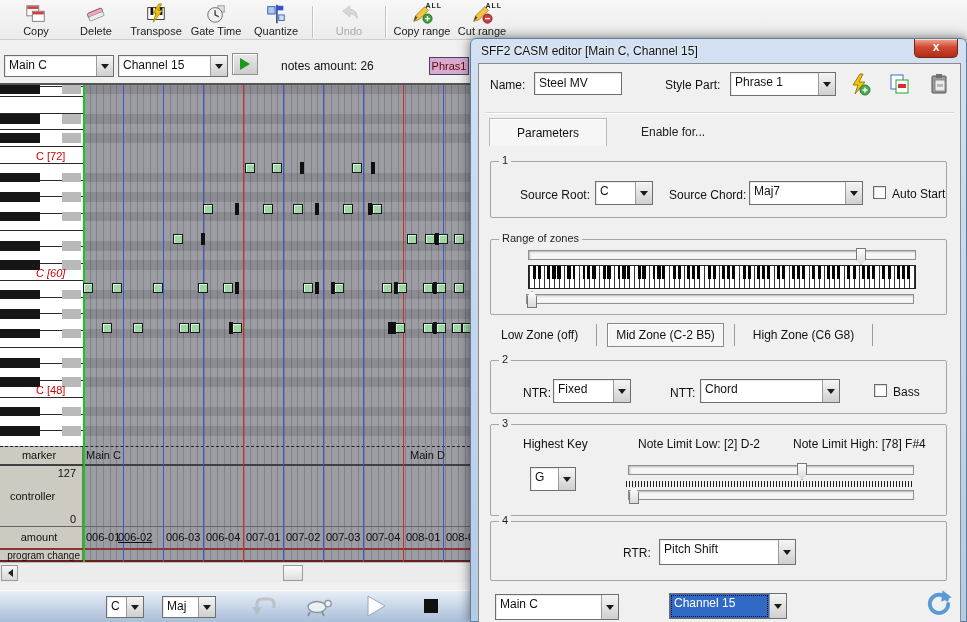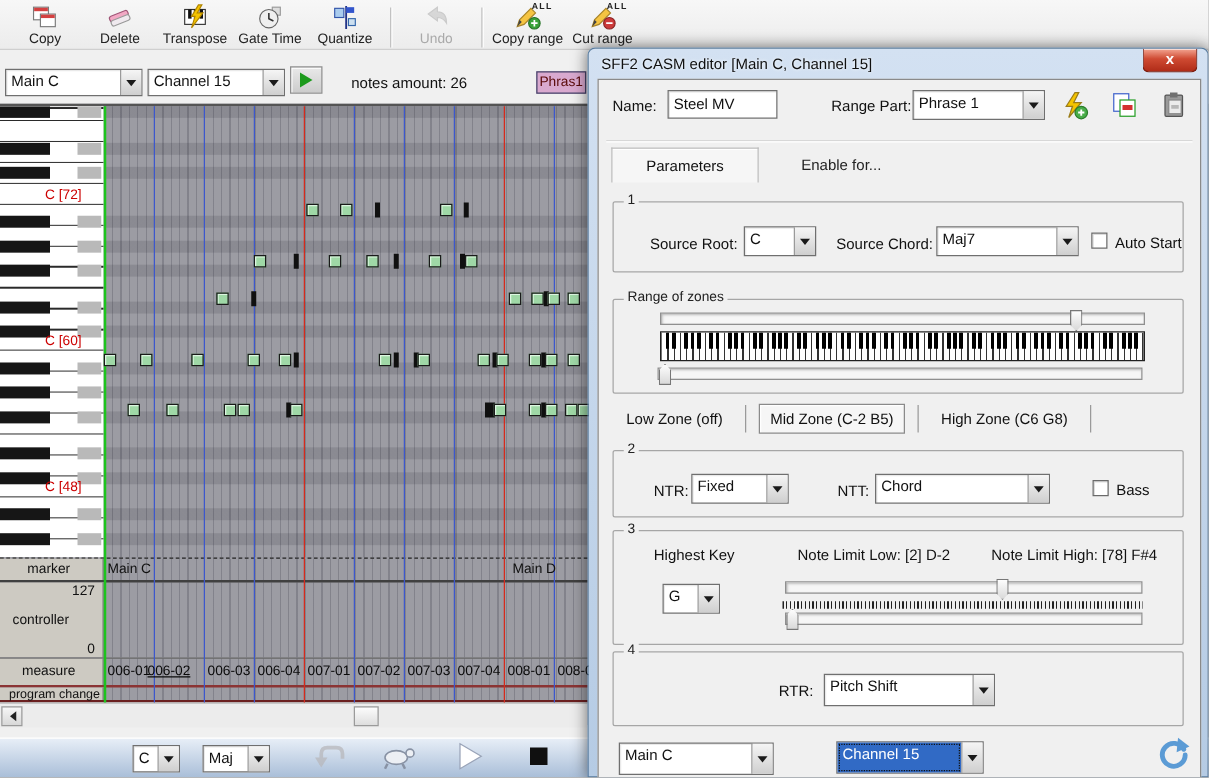--- a/index.html
+++ b/index.html
@@ -224,21 +224,21 @@
     <div id="phrase-badge">Phras1</div>
   </div>
 
   <div id="roll">
     <div id="kb">
       <div class="kb-lines"></div>
       <div class="kb-black"></div>
       <div class="kb-shadow"></div>
       <div id="oct-labels">
           <div class="oct-label" style="top: 65px;">C [72]</div>
-          <div class="oct-label" style="top: 182px;">C [60]</div>
+          <div class="oct-label" style="top: 182px; font-style: italic;">C [60]</div>
           <div class="oct-label" style="top: 299px;">C [48]</div>
         </div>
     </div>
     <div id="grid"></div>
     <div id="marker-row">
       <div class="rollrow-left">
           <div class="rowlabel">marker</div>
         </div>
       <div id="marker-cells" class="thinv">
           <div class="marker-label" style="left: 3px;">Main C</div>
@@ -248,21 +248,21 @@
     <div id="controller-row">
       <div class="rollrow-left">
         <div class="cl-max">127</div>
         <div class="cl-name">controller</div>
         <div class="cl-min">0</div>
       </div>
       <div id="controller-cells" class="thinv"></div>
     </div>
     <div id="measure-row">
       <div class="rollrow-left">
-          <div class="rowlabel">measure</div>
+          <div class="rowlabel">amount</div>
         </div>
       <div id="measure-cells" class="thinv">
           <div class="measure-label" style="left: 3px;">006-01</div>
           <div class="measure-label" style="left: 35px; text-decoration: underline;">006-02</div>
           <div class="measure-label" style="left: 83px;">006-03</div>
           <div class="measure-label" style="left: 123px;">006-04</div>
           <div class="measure-label" style="left: 163px;">007-01</div>
           <div class="measure-label" style="left: 203px;">007-02</div>
           <div class="measure-label" style="left: 243px;">007-03</div>
           <div class="measure-label" style="left: 283px;">007-04</div>
@@ -396,21 +396,21 @@
       </span>
   </div>
 
   <div id="dialog">
     <div id="dlg-title">SFF2 CASM editor [Main C, Channel 15]</div>
     <div id="dlg-close">x</div>
     <div id="dlg-client">
 
       <div class="dlg-label" style="left:11px; top:14px;">Name:</div>
       <div class="field" style="left:55px; top:8px; width:88px; height:23px;">Steel MV</div>
-      <div class="dlg-label" style="left:186px; top:14px;">Range Part:</div>
+      <div class="dlg-label" style="left:186px; top:14px;">Style Part:</div>
       <div class="combo" style="left:251px; top:8px; width:106px; height:24px;">
         <span class="combo-text">Phrase 1</span>
         <span class="combo-btn">
             <i class="combo-arr"></i>
           </span>
       </div>
       <div class="toolbtn" style="left:368px; top:8px;"><svg viewBox="0 0 24 24">
             <polygon points="13,2 6,13 11,13 8,22 18,10 12,10 16,2" fill="#f5c400" stroke="#9a7c1a"></polygon>
             <circle cx="18" cy="18" r="5" fill="#49ad49" stroke="#2a7d2a"></circle>
             <path d="M18 15.5v5M15.5 18h5" stroke="#fff" stroke-width="1.5" fill="none"></path>

